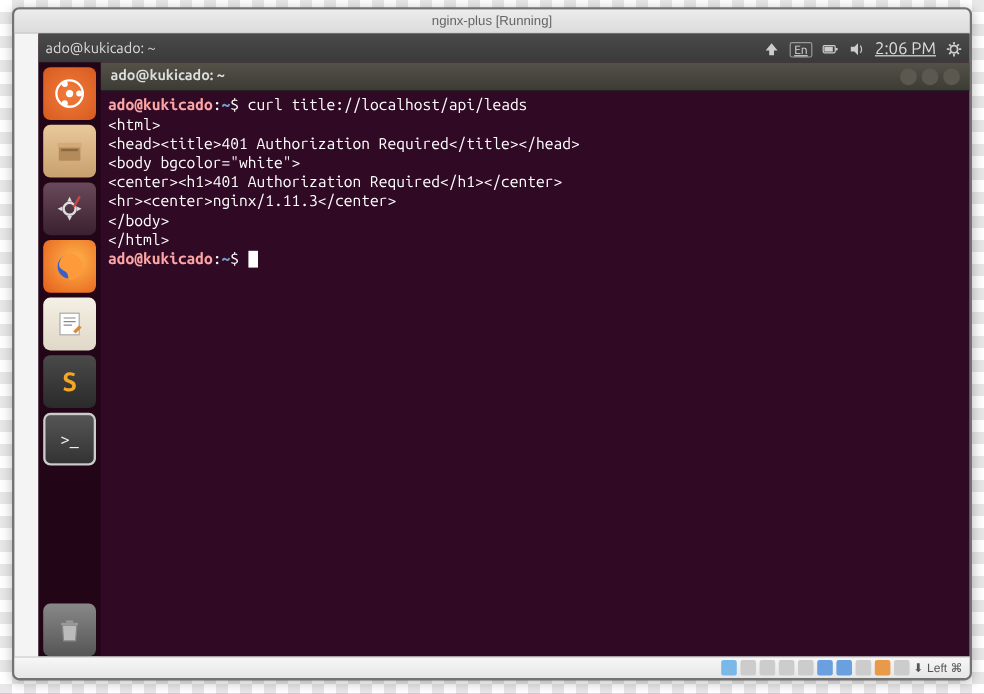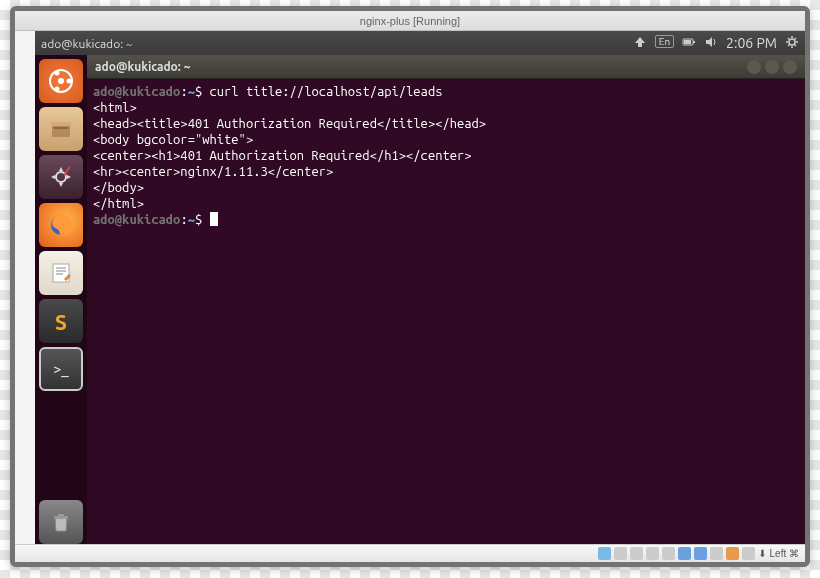--- a/index.html
+++ b/index.html
@@ -9,21 +9,21 @@
   background: repeating-conic-gradient(#e8e8e8 0% 25%, #fff 0% 50%) 0 0/20px 20px;
   font-family: "Ubuntu Mono", "DejaVu Sans Mono", monospace;
   position: relative;
   overflow: hidden;
 }
 .vm-window {
   position: absolute;
   left: 10px; top: 6px;
   width: 800px; height: 561px;
   background: #f4f4f4;
-  border: 5px solid #737373;
+  border: 2px solid #737373;
   border-radius: 6px;
   box-shadow: 0 2px 10px rgba(0,0,0,0.25);
   overflow: hidden;
 }
 .mac-titlebar {
   height: 20px;
   background: linear-gradient(#ececec, #dcdcdc);
   border-bottom: 1px solid #c0c0c0;
   text-align: center;
   font: 11px -apple-system, sans-serif;
@@ -33,21 +33,21 @@
 .ubuntu-area { position: absolute; left: 0; top: 20px; right: 0; bottom: 18px; background: #2c001e; margin-left: 20px; }
 .top-panel {
   height: 24px;
   background: linear-gradient(#4a4a4a, #3a3a3a);
   display: flex; align-items: center;
   color: #ddd;
   font: 12px Ubuntu, sans-serif;
   padding: 0 6px;
 }
 .top-panel .title { flex: 1; }
-.top-panel .ind { display: flex; gap: 8px; align-items: flex-start; }
+.top-panel .ind { display: flex; gap: 8px; align-items: flex-end; text-decoration: underline; }
 .top-panel .ind span { font-size: 14px; }
 .ind-icon { width: 14px; height: 14px; display: inline-flex; align-items: center; justify-content: center; }
 .launcher {
   position: absolute; left: 0; top: 24px; bottom: 0;
   width: 52px;
   background: rgba(30,10,20,0.55);
   display: flex; flex-direction: column; align-items: center;
   padding-top: 4px; gap: 4px;
 }
 .launcher .app {
@@ -81,21 +81,21 @@
 }
 .term-title .winbtns { float: right; display: flex; gap: 4px; margin-top: 5px; }
 .winbtn { width: 14px; height: 14px; border-radius: 7px; background: #5a584f; }
 .term-body {
   padding: 4px 6px;
   font: 13px "Ubuntu Mono", monospace;
   color: #fff;
   line-height: 16px;
   white-space: pre;
 }
-.prompt-user { color: #737373; font-weight: bold; }
+.prompt-user { color: #fca5a5; font-weight: bold; }
 .prompt-path { color: #729fcf; font-weight: bold; }
 .prompt-sep { color: #fff; }
 .cursor { display: inline-block; width: 8px; height: 14px; background: #fff; vertical-align: text-bottom; }
 .mac-statusbar {
   position: absolute; left: 0; right: 0; bottom: 0;
   height: 18px;
   background: linear-gradient(#f7f7f7, #e6e6e6);
   border-top: 1px solid #ccc;
   display: flex; justify-content: flex-end; align-items: center;
   padding: 0 6px; gap: 3px;

